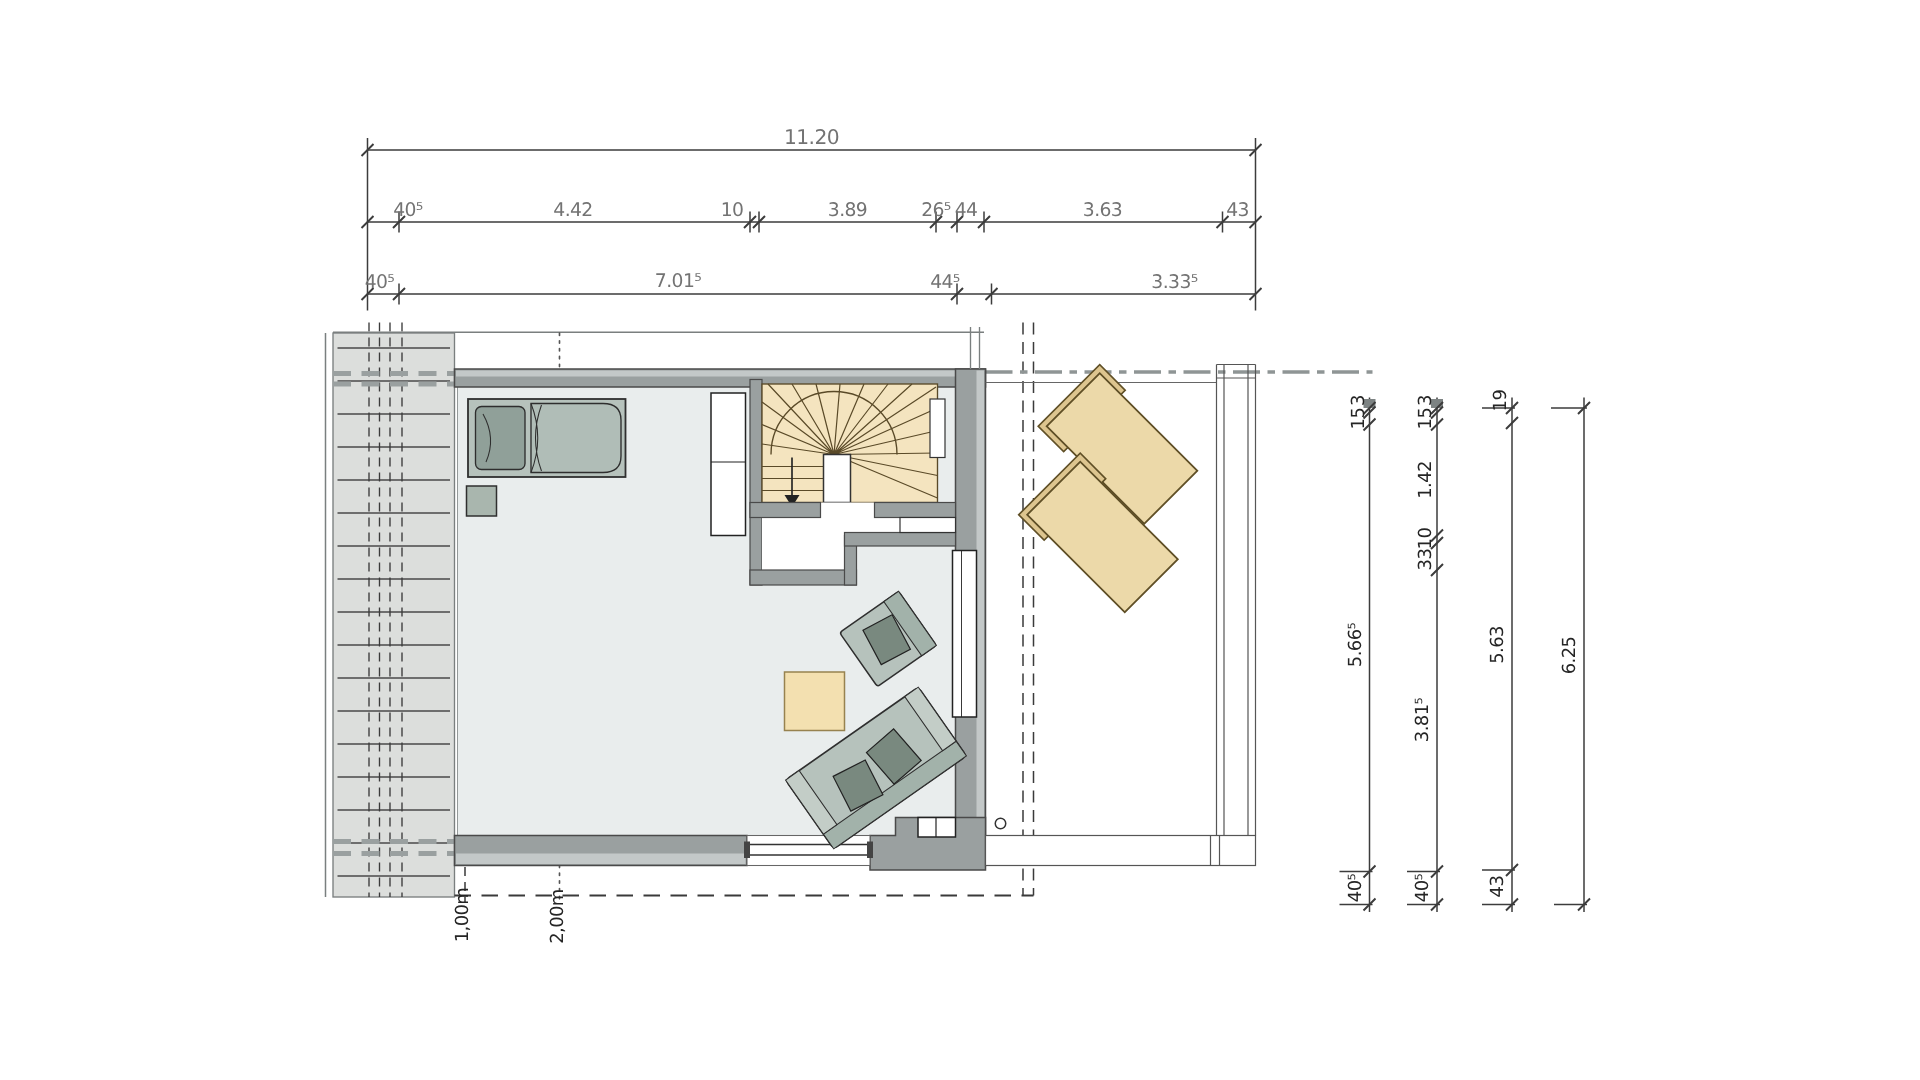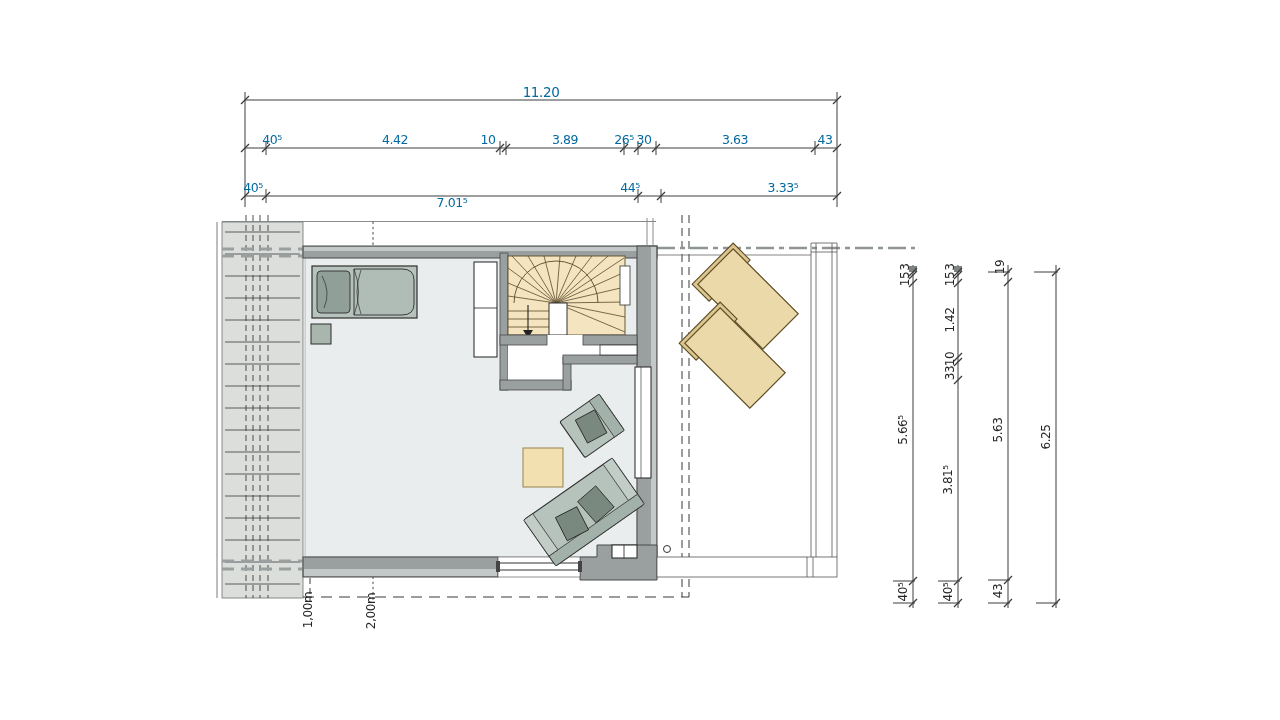--- a/index.html
+++ b/index.html
@@ -1,20 +1,20 @@
 <!DOCTYPE html>
 <html><head>
 <meta charset="utf-8">
 <style>
   html,body{margin:0;padding:0;background:#ffffff;}
   #canvas{position:relative;width:1280px;height:720px;background:#ffffff;overflow:hidden;
           font-family:"DejaVu Sans","Liberation Sans",sans-serif;color:#2b2b2b;}
   svg{position:absolute;left:0;top:0;}
   .dl{position:absolute;transform:translateX(-50%);font-size:12.5px;letter-spacing:-0.4px;
-      white-space:nowrap;color:#0369a1;}
+      white-space:nowrap;color:#737373;}
   .dl.big{font-size:13.5px;}
   .dv{position:absolute;width:70px;height:14px;line-height:14px;text-align:center;
       transform:rotate(-90deg);font-size:12px;letter-spacing:-0.4px;white-space:nowrap;color:#252525;}
 </style>
 </head>
 <body>
 
 <div id="canvas">
 
 <svg width="1280" height="720" viewBox="0 0 1280 720">
@@ -179,30 +179,30 @@
     <path stroke-width="1.3" d="M909 276L917 268M909 279L917 271M909 287L917 279M909 585L917 577M909 607L917 599
       M954 276L962 268M954 279L962 271M954 287L962 279M954 361L962 353M954 366L962 358M954 384L962 376M954 585L962 577M954 607L962 599
       M1004 276L1012 268M1004 286L1012 278M1004 584L1012 576M1004 607L1012 599
       M1052 276L1060 268M1052 607L1060 599"></path>
   </g>
 </svg>
 
 <div class="dl big" style="left:541px;top:84px">11.20</div>
 
 <div class="dl" style="left:272px;top:132px">40⁵</div>
-<div class="dl" style="left:395px;top:132px">4.42</div>
+<div class="dl" style="left:382px;top:132px">4.42</div>
 <div class="dl" style="left:488px;top:132px">10</div>
 <div class="dl" style="left:565px;top:132px">3.89</div>
 <div class="dl" style="left:624px;top:132px">26⁵</div>
-<div class="dl" style="left:644px;top:132px">30</div>
+<div class="dl" style="left:644px;top:132px">44</div>
 <div class="dl" style="left:735px;top:132px">3.63</div>
 <div class="dl" style="left:825px;top:132px">43</div>
 
 <div class="dl" style="left:253px;top:180px">40⁵</div>
-<div class="dl" style="left:452px;top:195px">7.01⁵</div>
+<div class="dl" style="left:452px;top:179px">7.01⁵</div>
 <div class="dl" style="left:630px;top:180px">44⁵</div>
 <div class="dl" style="left:783px;top:180px">3.33⁵</div>
 
 <div class="dv" style="left:870px;top:260px">3</div>
 <div class="dv" style="left:870px;top:272px">15</div>
 <div class="dv" style="left:868px;top:423px">5.66⁵</div>
 <div class="dv" style="left:868px;top:585px">40⁵</div>
 
 <div class="dv" style="left:915px;top:260px">3</div>
 <div class="dv" style="left:915px;top:272px">15</div>

